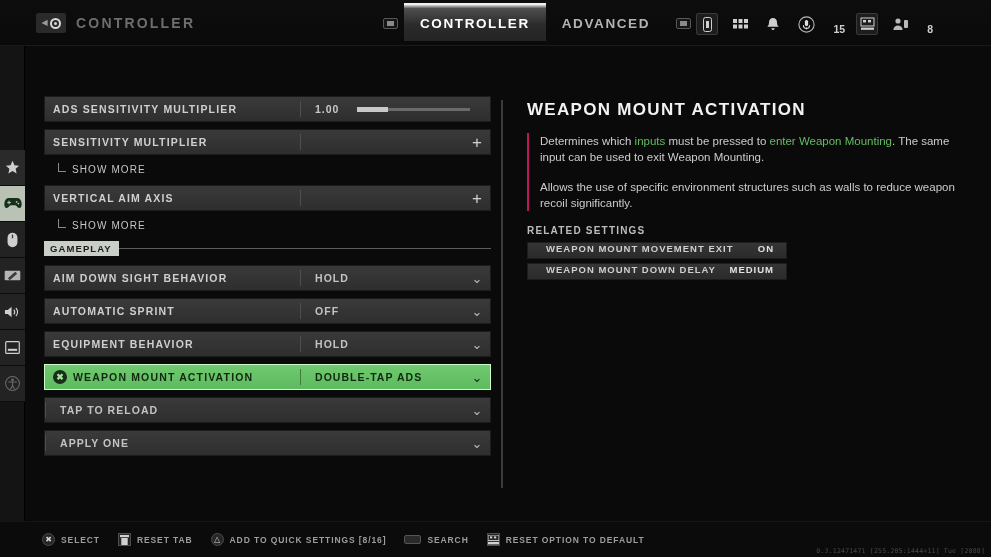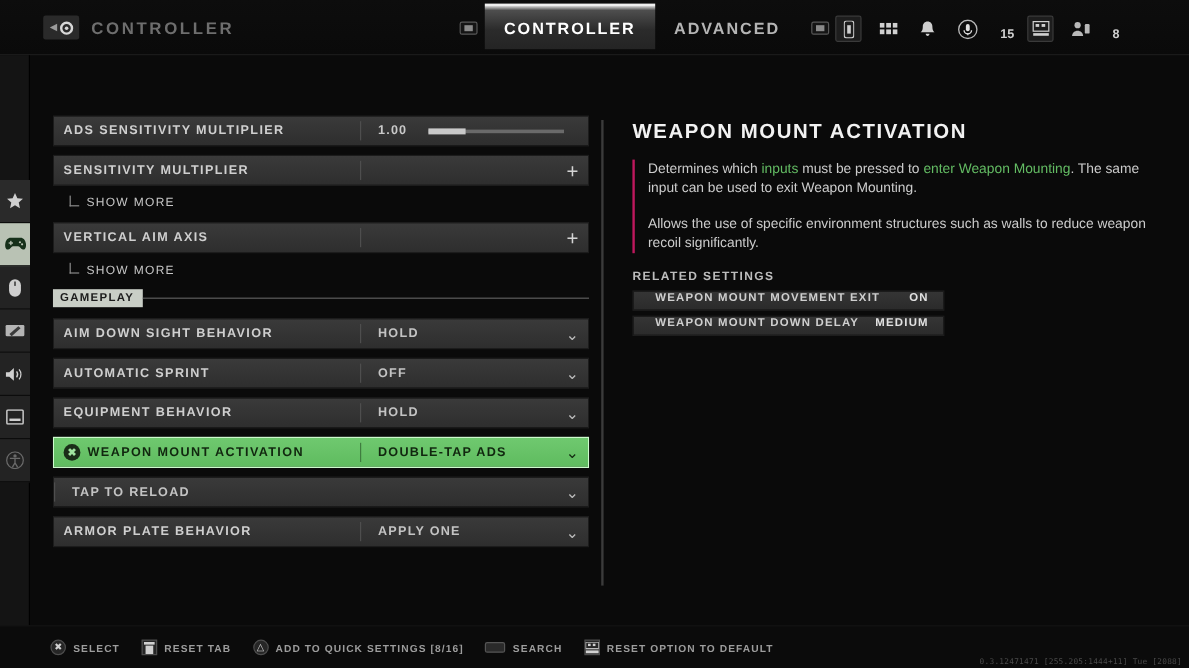--- a/index.html
+++ b/index.html
@@ -458,21 +458,20 @@
     <div class="chev">⌄</div>
   </div>
 
   <div class="row">
     <div class="row-sep"></div>
     <div class="row-value">TAP TO RELOAD</div>
     <div class="chev">⌄</div>
   </div>
 
   <div class="row">
-    <div class="row-label">ARMOR PLATE BEHAVIOR</div>
     <div class="row-sep"></div>
     <div class="row-value">APPLY ONE</div>
     <div class="chev">⌄</div>
   </div>
 
 </div>
 
 <div class="scroll-rail"></div>
 
 <div class="detail">

